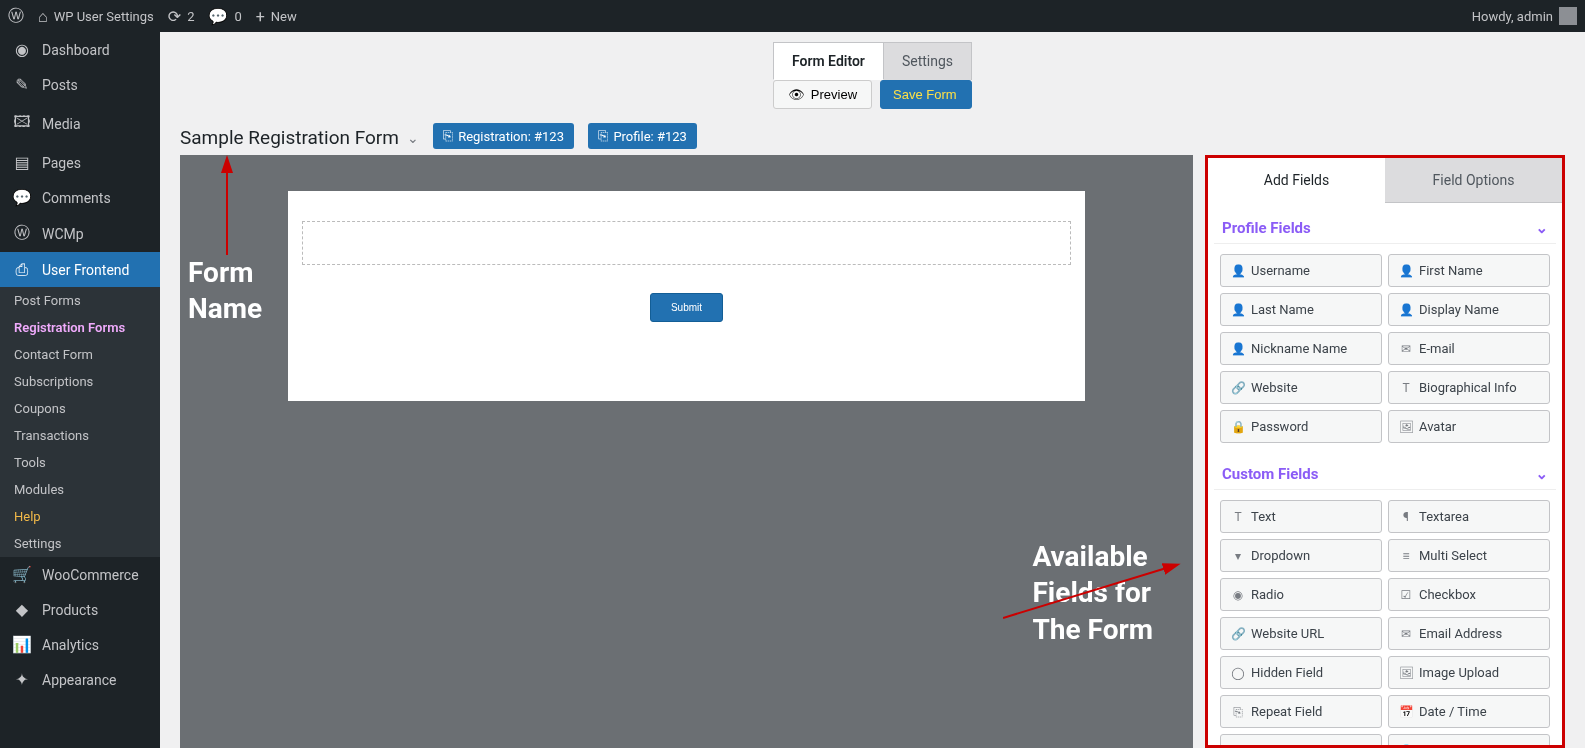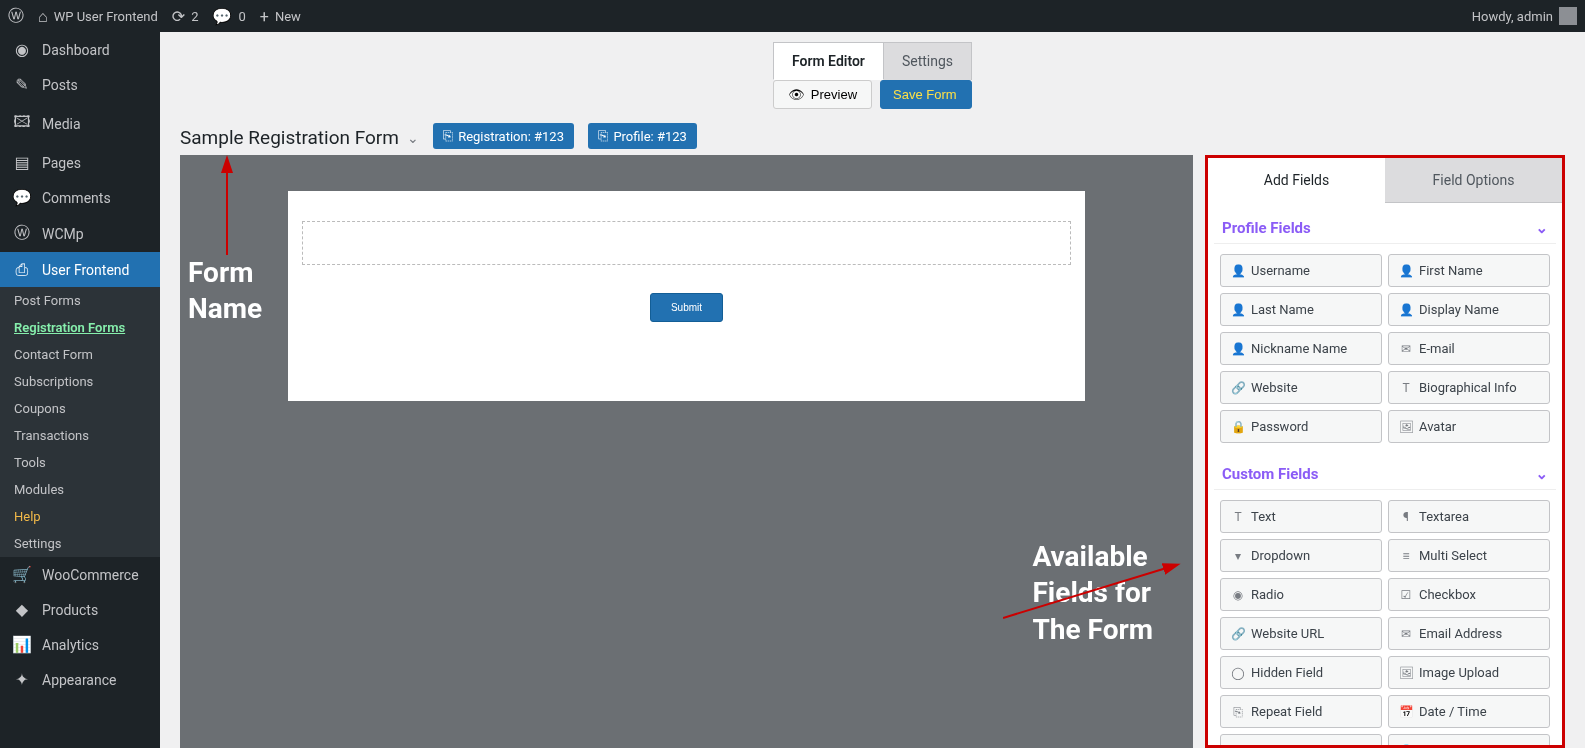--- a/index.html
+++ b/index.html
@@ -16,21 +16,21 @@
 .wrap { display: flex; height: calc(100vh - 32px); }
 
 
 .admin-menu { width: 160px; background: #1d2327; color: #c3c4c7; overflow-y: auto; flex-shrink: 0; }
 .menu-item { display: flex; align-items: center; gap: 10px; padding: 8px 12px; font-size: 14px; cursor: pointer; }
 .menu-item.current { background: #2271b1; color: #fff; position: relative; overflow: visible; }
 .menu-item.current::after { content: ""; position: absolute; right: -8px; top: 50%; transform: translateY(-50%); border: 8px solid transparent; border-right-color: #f0f0f1; }
 .menu-icon { width: 20px; text-align: center; font-size: 16px; }
 .submenu { background: #2c3338; }
 .submenu .sub-item { padding: 6px 12px 6px 14px; font-size: 13px; color: #c3c4c7; cursor: pointer; }
-.submenu .sub-item.active { color: #86efac; font-weight: 600; text-decoration: underline; }
+.submenu .sub-item.active { color: #f0abfc; font-weight: 600; }
 .submenu .sub-item.highlight { color: #f0b849; }
 
 
 .content { flex: 1; display: flex; flex-direction: column; overflow: hidden; padding: 10px 20px 0 20px; }
 
 
 .tab-row { display: flex; align-items: center; justify-content: space-between; margin-bottom: 8px; flex-direction: column; }
 .tabs { display: flex; }
 .tab { padding: 10px 18px; border: 1px solid #c3c4c7; background: #dcdcde; color: #50575e; cursor: pointer; font-size: 14px; border-bottom: none; }
 .tab.active { background: #fff; font-weight: 600; color: #1d2327; border-bottom: 1px solid #fff; z-index: 2; }
@@ -79,21 +79,21 @@
 </head>
 <body>
 
 <div class="admin-bar">
   <div class="admin-bar-left">
     <span class="ab-item">
         <span class="ab-icon">ⓦ</span>
       </span>
     <span class="ab-item">
         <span class="ab-icon">⌂</span>
-        <span>WP User Frontend</span>
+        <span>WP User Settings</span>
       </span>
     <span class="ab-item">
         <span class="ab-icon">⟳</span>
         <span>2</span>
       </span>
     <span class="ab-item">
         <span class="ab-icon">💬</span>
         <span>0</span>
       </span>
     <span class="ab-item">

